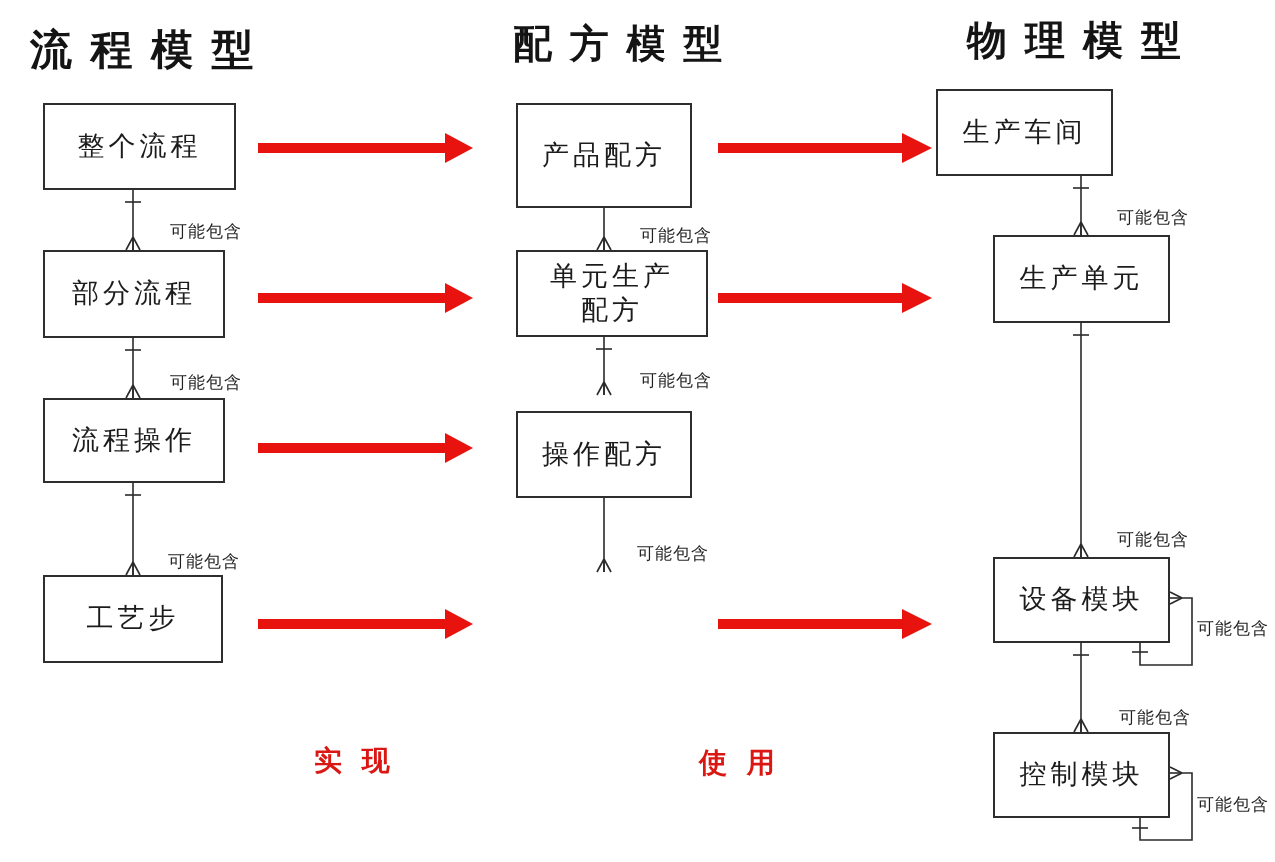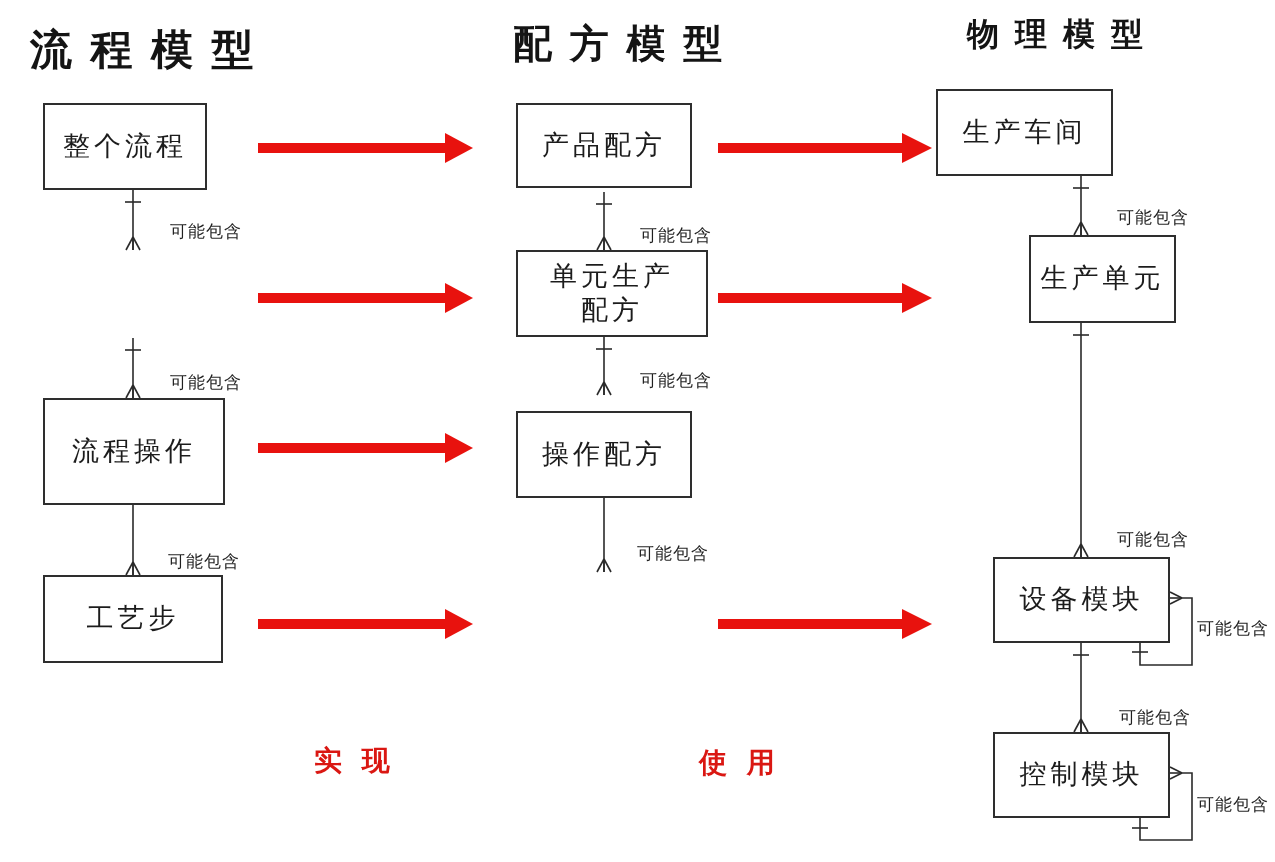--- a/index.html
+++ b/index.html
@@ -175,33 +175,34 @@
       </g>
       <g>
         <rect x="718" y="619" width="186" height="10"></rect>
           <polygon points="902,609 932,624 902,639"></polygon>
       </g>
     </g>
   </svg>
 
   <div class="col-header" style="left:30px;top:22px;font-size:42px;">流 程 模 型</div>
   <div class="col-header" style="left:491px;top:17px;font-size:39px;margin-left:22px;">配 方 模 型</div>
-  <div class="col-header" style="left:967px;top:13px;font-size:32px;">物 理 模 型</div>
-
-  <div class="er-box" style="left:43px;top:103px;width:164px;height:87px;">整个流程</div>
-  <div class="er-box" style="left:43px;top:398px;width:182px;height:107px;">流程操作</div>
+  <div class="col-header" style="left:967px;top:13px;font-size:40px;">物 理 模 型</div>
+
+  <div class="er-box" style="left:43px;top:103px;width:193px;height:87px;">整个流程</div>
+  <div class="er-box" style="left:43px;top:250px;width:182px;height:88px;">部分流程</div>
+  <div class="er-box" style="left:43px;top:398px;width:182px;height:85px;">流程操作</div>
   <div class="er-box" style="left:43px;top:575px;width:180px;height:88px;">工艺步</div>
 
-  <div class="er-box" style="left:516px;top:103px;width:176px;height:85px;">产品配方</div>
+  <div class="er-box" style="left:516px;top:103px;width:176px;height:105px;">产品配方</div>
   <div class="er-box" style="left:516px;top:250px;width:192px;height:87px;">单元生产
 配方</div>
   <div class="er-box" style="left:516px;top:395px;width:176px;height:87px;margin-top:16px;">操作配方</div>
 
   <div class="er-box" style="left:936px;top:89px;width:177px;height:87px;">生产车间</div>
-  <div class="er-box" style="left:993px;top:235px;width:147px;height:88px;margin-left:36px;">生产单元</div>
+  <div class="er-box" style="left:993px;top:235px;width:177px;height:88px;">生产单元</div>
   <div class="er-box" style="left:993px;top:732px;width:177px;height:86px;">控制模块</div>
   <div class="er-box" style="left:993px;top:557px;width:177px;height:86px;">设备模块</div>
 
   <div class="contain-label" style="left:170px;top:220px;">可能包含</div>
   <div class="contain-label" style="left:170px;top:371px;">可能包含</div>
   <div class="contain-label" style="left:168px;top:550px;">可能包含</div>
   <div class="contain-label" style="left:640px;top:224px;">可能包含</div>
   <div class="contain-label" style="left:640px;top:369px;">可能包含</div>
   <div class="contain-label" style="left:637px;top:542px;">可能包含</div>
   <div class="contain-label" style="left:1117px;top:206px;">可能包含</div>

